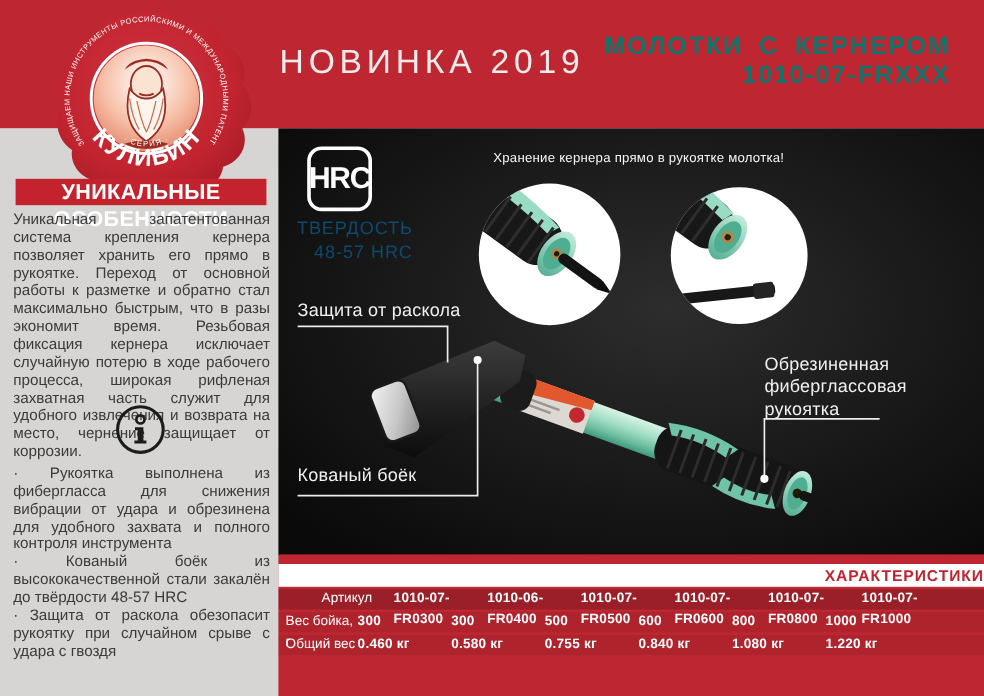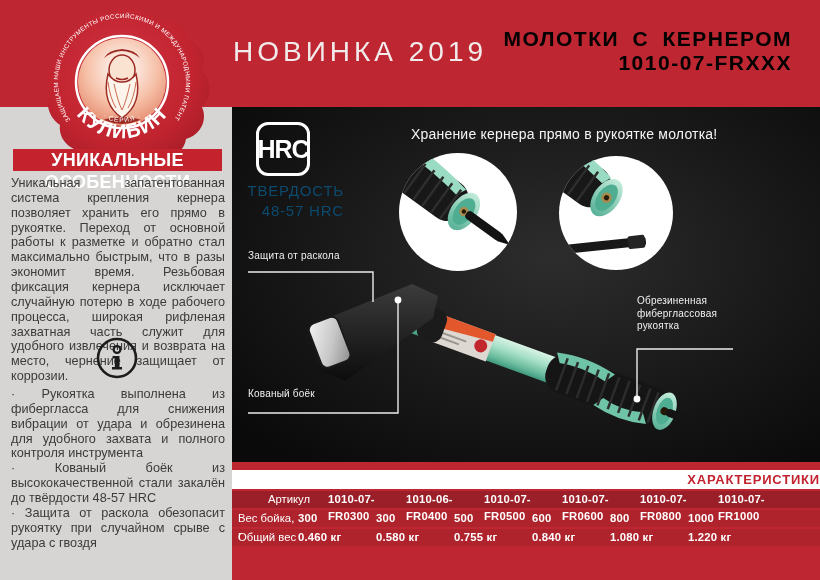--- a/index.html
+++ b/index.html
@@ -3,44 +3,44 @@
 <meta charset="utf-8">
 <style>
   html,body{margin:0;padding:0;background:#ffffff;}
   #page{position:relative;width:820px;height:580px;overflow:hidden;
         font-family:"Liberation Sans",sans-serif;background:#d6d5d3;}
   .abs{position:absolute;}
 
   
   #top-banner{left:0;top:0;width:820px;height:107px;background:#be2731;}
   #novinka{left:233px;top:36px;font-size:28px;letter-spacing:4px;color:#f2ebeb;font-weight:400;}
-  #main-title{right:28px;top:27px;text-align:right;color:#000000;font-weight:bold;
+  #main-title{right:28px;top:27px;text-align:right;color:#0f766e;font-weight:bold;
               font-size:21px;letter-spacing:1.5px;line-height:1.15;word-spacing:6px;}
 
   
   #sidebar{left:0;top:107px;width:232px;height:473px;background:#d6d5d3;}
   #sidebar-header{left:13px;top:149px;width:209px;height:22px;background:#c4232e;
                   color:#ffffff;font-weight:bold;font-size:18px;text-align:center;
                   line-height:22px;letter-spacing:.3px;}
   .sidebar-text{left:11px;width:214px;font-size:12.7px;line-height:1.17;color:#3b3b3b;
                 text-align:justify;}
   #sidebar-paragraph{top:176px;}
   #sidebar-bullets{top:387px;}
   #sidebar-bullets div{margin:0;}
 
   
   #black-panel{left:232px;top:107px;width:588px;height:356px;
      background:radial-gradient(ellipse 420px 260px at 55% 42%, #2d2d2d 0%, #191919 55%, #0a0a0a 100%);}
-  #storage-note{left:411px;top:126px;font-size:14px;color:#f5f5f5;letter-spacing:.2px;}
+  #storage-note{left:411px;top:126px;font-size:11px;color:#f5f5f5;letter-spacing:.2px;}
   #hrc-badge{left:256px;top:122px;width:48px;height:48px;border:3.5px solid #ffffff;
              border-radius:12px;color:#ffffff;font-weight:bold;font-size:25px;
              display:flex;align-items:center;justify-content:center;letter-spacing:-1px;}
   #hardness{left:224px;top:181px;width:120px;text-align:right;color:#0c4a6e;
             font-size:15px;line-height:20px;letter-spacing:.8px;}
-  .callout{color:#f0f0f0;font-size:10px;letter-spacing:.2px;}
+  .callout{color:#f0f0f0;font-size:15px;letter-spacing:.2px;}
   #callout-split{left:248px;top:250px;}
   #callout-head{left:248px;top:388px;}
   #callout-handle{left:637px;top:295px;width:125px;line-height:1.25;}
 
   
   #bottom-red{left:232px;top:462px;width:588px;height:118px;background:#be2731;}
   #spec-title-band{left:232px;top:470px;width:588px;height:19px;background:#ffffff;
                    color:#c2232f;font-weight:bold;font-size:13px;letter-spacing:.8px;
                    text-align:right;line-height:19px;}
   #spec-table{left:232px;top:491px;width:588px;}

